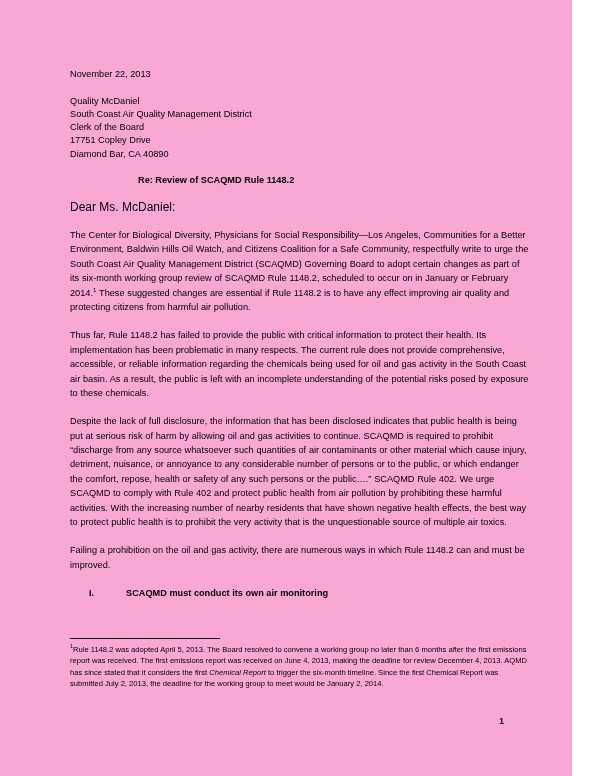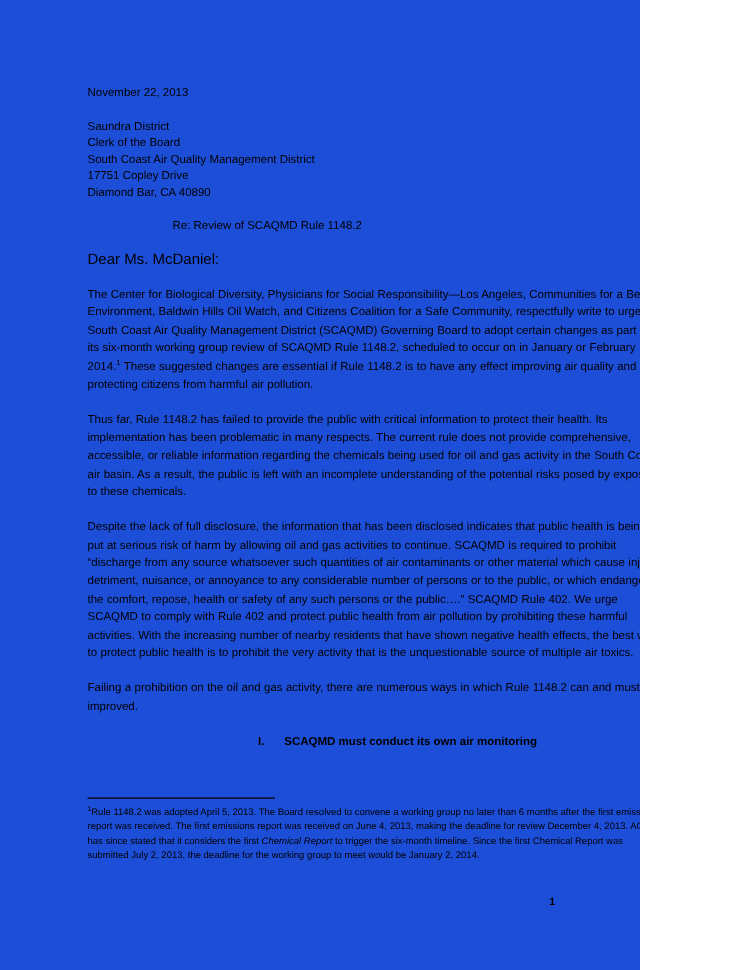--- a/index.html
+++ b/index.html
@@ -7,23 +7,23 @@
     padding: 0;
     background: #ffffff;
   }
   body {
     font-family: "Liberation Sans", sans-serif;
     color: #000000;
     -webkit-font-smoothing: antialiased;
   }
   .page {
     position: relative;
-    width: 512px;
+    width: 572px;
     height: 776px;
-    background: #1d4ed8;
+    background: #f9a8d4;
     overflow: hidden;
     box-sizing: border-box;
   }
   .content {
     position: absolute;
     left: 70px;
     top: 68px;
     width: 461px;
   }
   .line {
@@ -31,21 +31,21 @@
     line-height: 13.3px;
     white-space: pre;
   }
   .date-block {
     margin-bottom: 13.3px;
   }
   .addr-block {
     margin-bottom: 13.3px;
   }
   .subject {
-    font-weight: normal;
+    font-weight: bold;
     font-size: 9.2px;
     line-height: 13.3px;
     margin-left: 68px;
     margin-top: 6px;
     margin-bottom: 13.6px;
     white-space: pre;
   }
   .salutation {
     font-size: 12px;
     line-height: 13.3px;
@@ -59,21 +59,20 @@
     text-align: left;
     word-spacing: 0.18px;
   }
   .heading-num {
     font-weight: bold;
     font-size: 9.2px;
     line-height: 14.45px;
     margin: 0 0 13.6px 0;
     padding-left: 19px;
     white-space: pre;
-    text-align: center;
   }
   .heading-num .numeral {
     display: inline-block;
     width: 37px;
   }
   sup.fn {
     font-size: 6.2px;
     vertical-align: super;
     line-height: 0;
   }
@@ -118,23 +117,23 @@
 
 <div class="page">
 
   <div class="content">
 
     <div class="date-block">
       <div class="line">November 22, 2013</div>
     </div>
 
     <div class="addr-block">
-      <div class="line">Saundra District</div>
+      <div class="line">Quality McDaniel</div>
+      <div class="line">South Coast Air Quality Management District</div>
       <div class="line">Clerk of the Board</div>
-      <div class="line">South Coast Air Quality Management District</div>
       <div class="line">17751 Copley Drive</div>
       <div class="line">Diamond Bar, CA 40890</div>
     </div>
 
     <div class="subject">Re: Review of SCAQMD Rule 1148.2</div>
 
     <div class="salutation">Dear Ms. McDaniel:</div>
 
     <p class="para"><span>The Center for Biological Diversity, Physicians for Social Responsibility—Los Angeles, Communities for a Better Environment, Baldwin Hills Oil Watch, and Citizens Coalition for a Safe Community, respectfully write to urge the South Coast Air Quality Management District (SCAQMD) Governing Board to adopt certain changes as part of its six-month working group review of SCAQMD Rule 1148.2, scheduled to occur on in January or February 2014.</span><sup class="fn">1</sup><span> These suggested changes are essential if Rule 1148.2 is to have any effect improving air quality and protecting citizens from harmful air pollution.</span></p>
 

